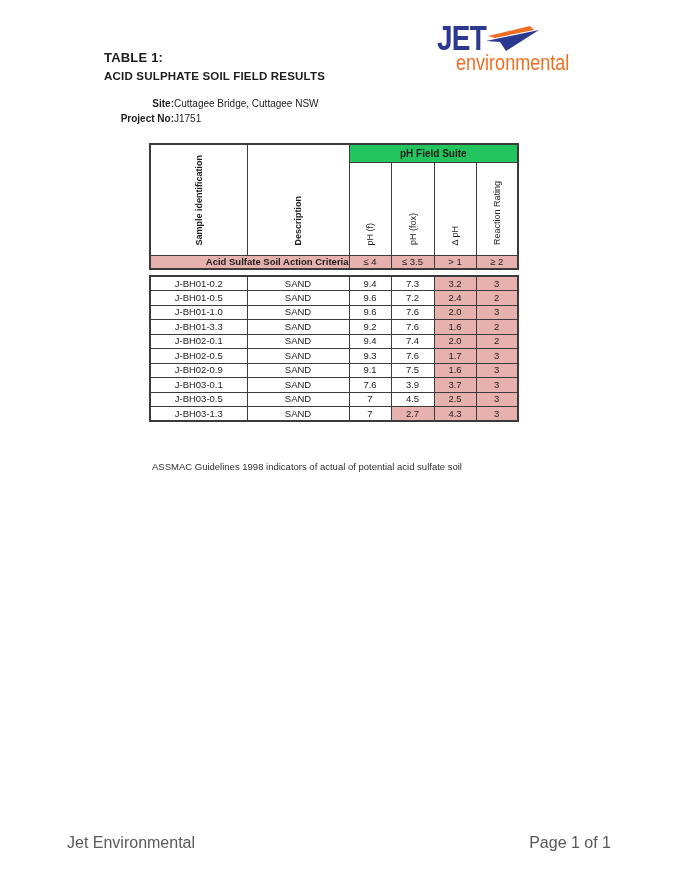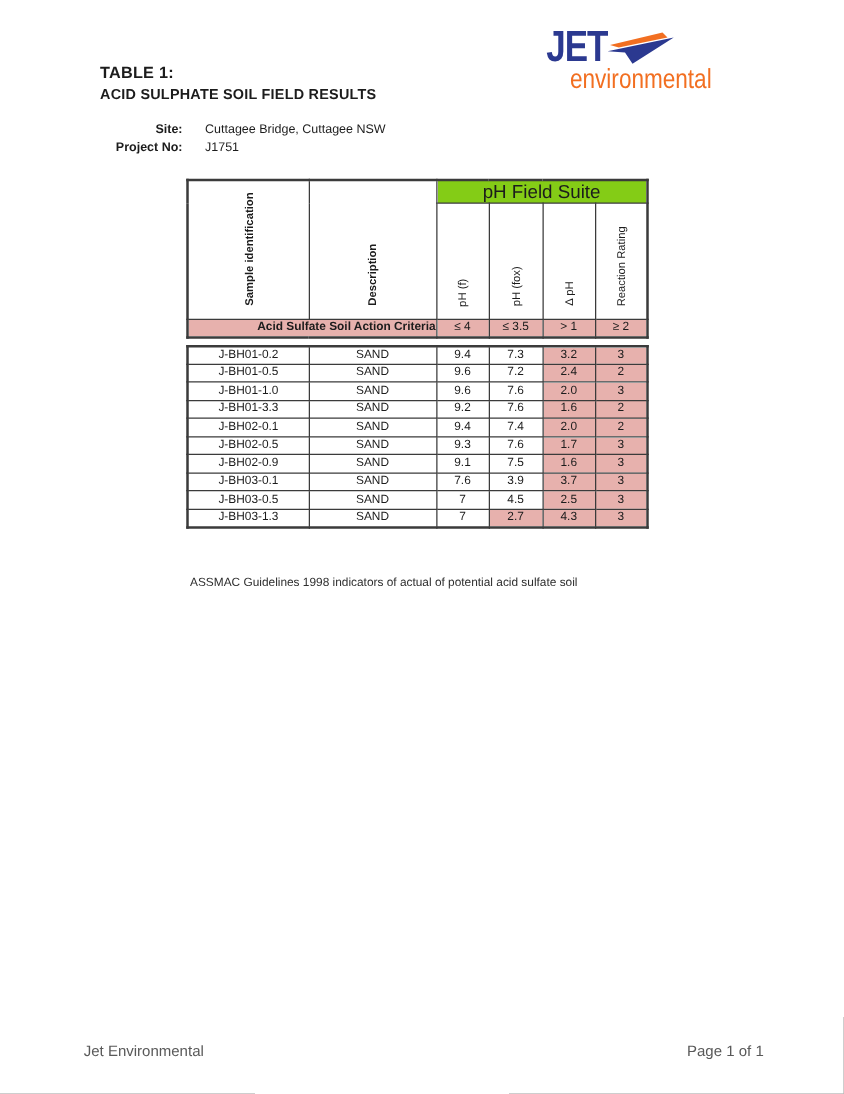--- a/index.html
+++ b/index.html
@@ -43,45 +43,45 @@
     position: absolute;
     left: 19px;
     top: 28px;
     font-size: 22px;
     color: var(--brand-orange, #f26f21);
     transform: scaleX(0.82);
     transform-origin: left top;
   }
 
   
-  .title-block { position: absolute; left: 80px; top: 50px; }
+  .title-block { position: absolute; left: 104px; top: 50px; }
   .title-line1 { font-size: 13px; font-weight: bold; letter-spacing: 0.2px; }
   .title-line2 { font-size: 11.5px; font-weight: bold; margin-top: 5px; letter-spacing: 0.2px; }
 
   .meta-block { position: absolute; left: 0; top: 97px; font-size: 10px; }
-  .meta-row { display: flex; line-height: 14.5px; }
+  .meta-row { display: flex; line-height: 14.5px; padding-left: 28px; }
   .meta-label { width: 146px; text-align: right; font-weight: bold; }
-  .meta-value { margin-left: 18px; }
+  .meta-value { margin-left: 0; }
 
   
   .table-wrap { position: absolute; left: 149px; top: 143px; width: 370px; }
   table {
     border-collapse: collapse;
     table-layout: fixed;
     width: 368px;
     border: 2px solid #3b3b3b;
   }
   th, td { border: 1px solid #3b3b3b; overflow: hidden; }
 
   .group-header {
-    font-size: 15px;
-    font-weight: normal;
+    font-size: 10px;
+    font-weight: bold;
     text-align: center;
     height: 18px;
-    background: #84cc16;
+    background: #22c55e;
   }
   .vcell {
     vertical-align: bottom;
     text-align: center;
     height: 93px;
     padding-bottom: 5px;
     background: #fff;
   }
   .vcell.tall { height: 111px; }
   .vtext {
@@ -125,21 +125,21 @@
     font-size: 9.5px;
     color: #2e2e2e;
   }
   .page-footer {
     position: absolute;
     left: 67px;
     right: 64px;
     top: 834px;
     display: flex;
     justify-content: space-between;
-    font-size: 12px;
+    font-size: 16px;
     color: #595959;
   }
 </style>
 </head>
 <body>
 
 <div class="page">
 
   <div class="logo">
     <span class="logo-jet">JET</span>

